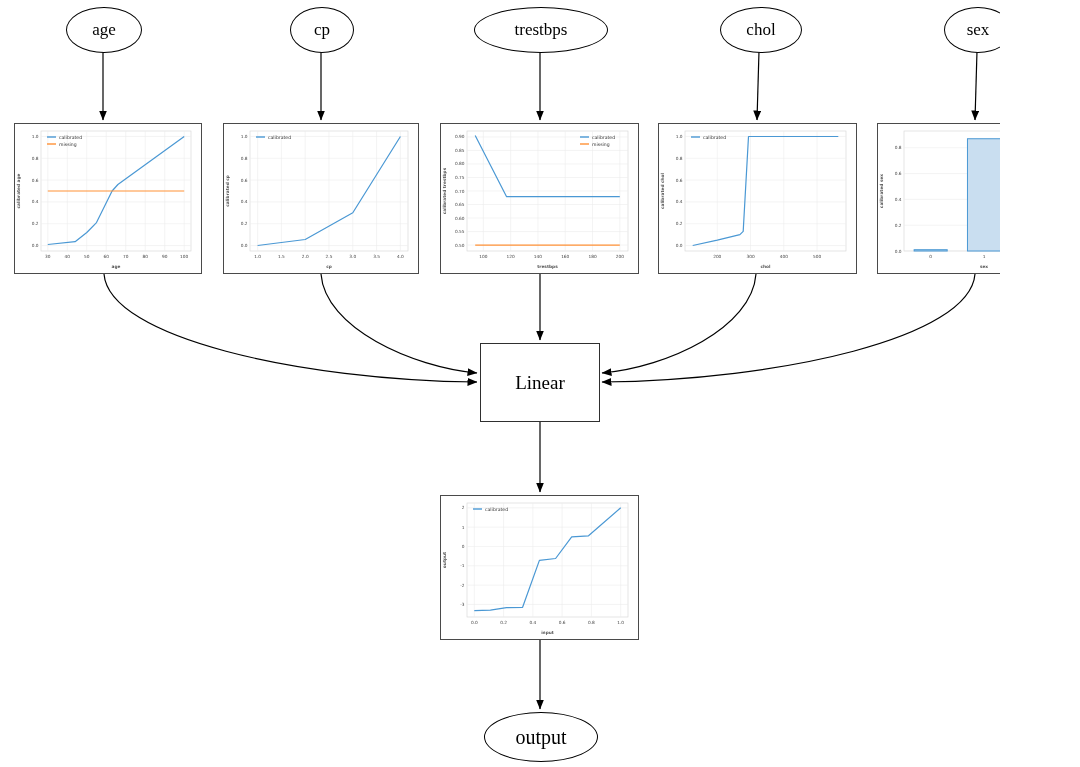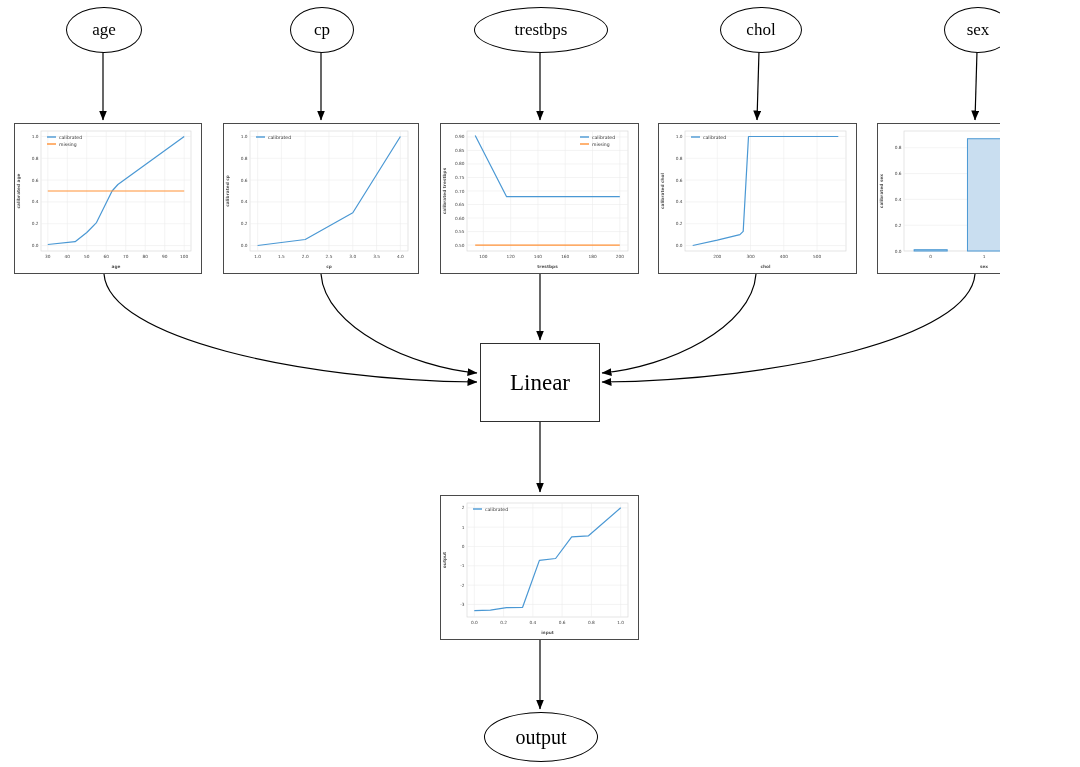--- a/index.html
+++ b/index.html
@@ -7,21 +7,21 @@
           font-family:"Liberation Serif",serif;}
   .edges{position:absolute;left:0;top:0;}
   .enode{position:absolute;border:1px solid #000;border-radius:50%;background:#fff;
          display:flex;align-items:center;justify-content:center;color:#000;}
   .enode span{font-family:"Liberation Serif",serif;}
   .node-top span{font-size:17px;}
   .node-output span{font-size:20px;}
   .linear-box{position:absolute;left:480px;top:343px;width:118px;height:77px;
               border:1.5px solid #2f2f2f;background:#fff;display:flex;align-items:center;
               justify-content:center;}
-  .linear-box span{font-size:23px;color:#000;}
+  .linear-box span{font-size:19px;color:#000;}
   .pbox{position:absolute;border:1.5px solid #4a4a4a;background:#fff;}
   svg.chart{display:block;}
   .tick{font:4.3px "DejaVu Sans",sans-serif;fill:#444;}
   .axlabel{font:600 4.3px "DejaVu Sans",sans-serif;fill:#555;}
   .leg{font:4.6px "DejaVu Sans",sans-serif;fill:#333;}
 </style>
 </head>
 <body>
 
 <div class="canvas">

